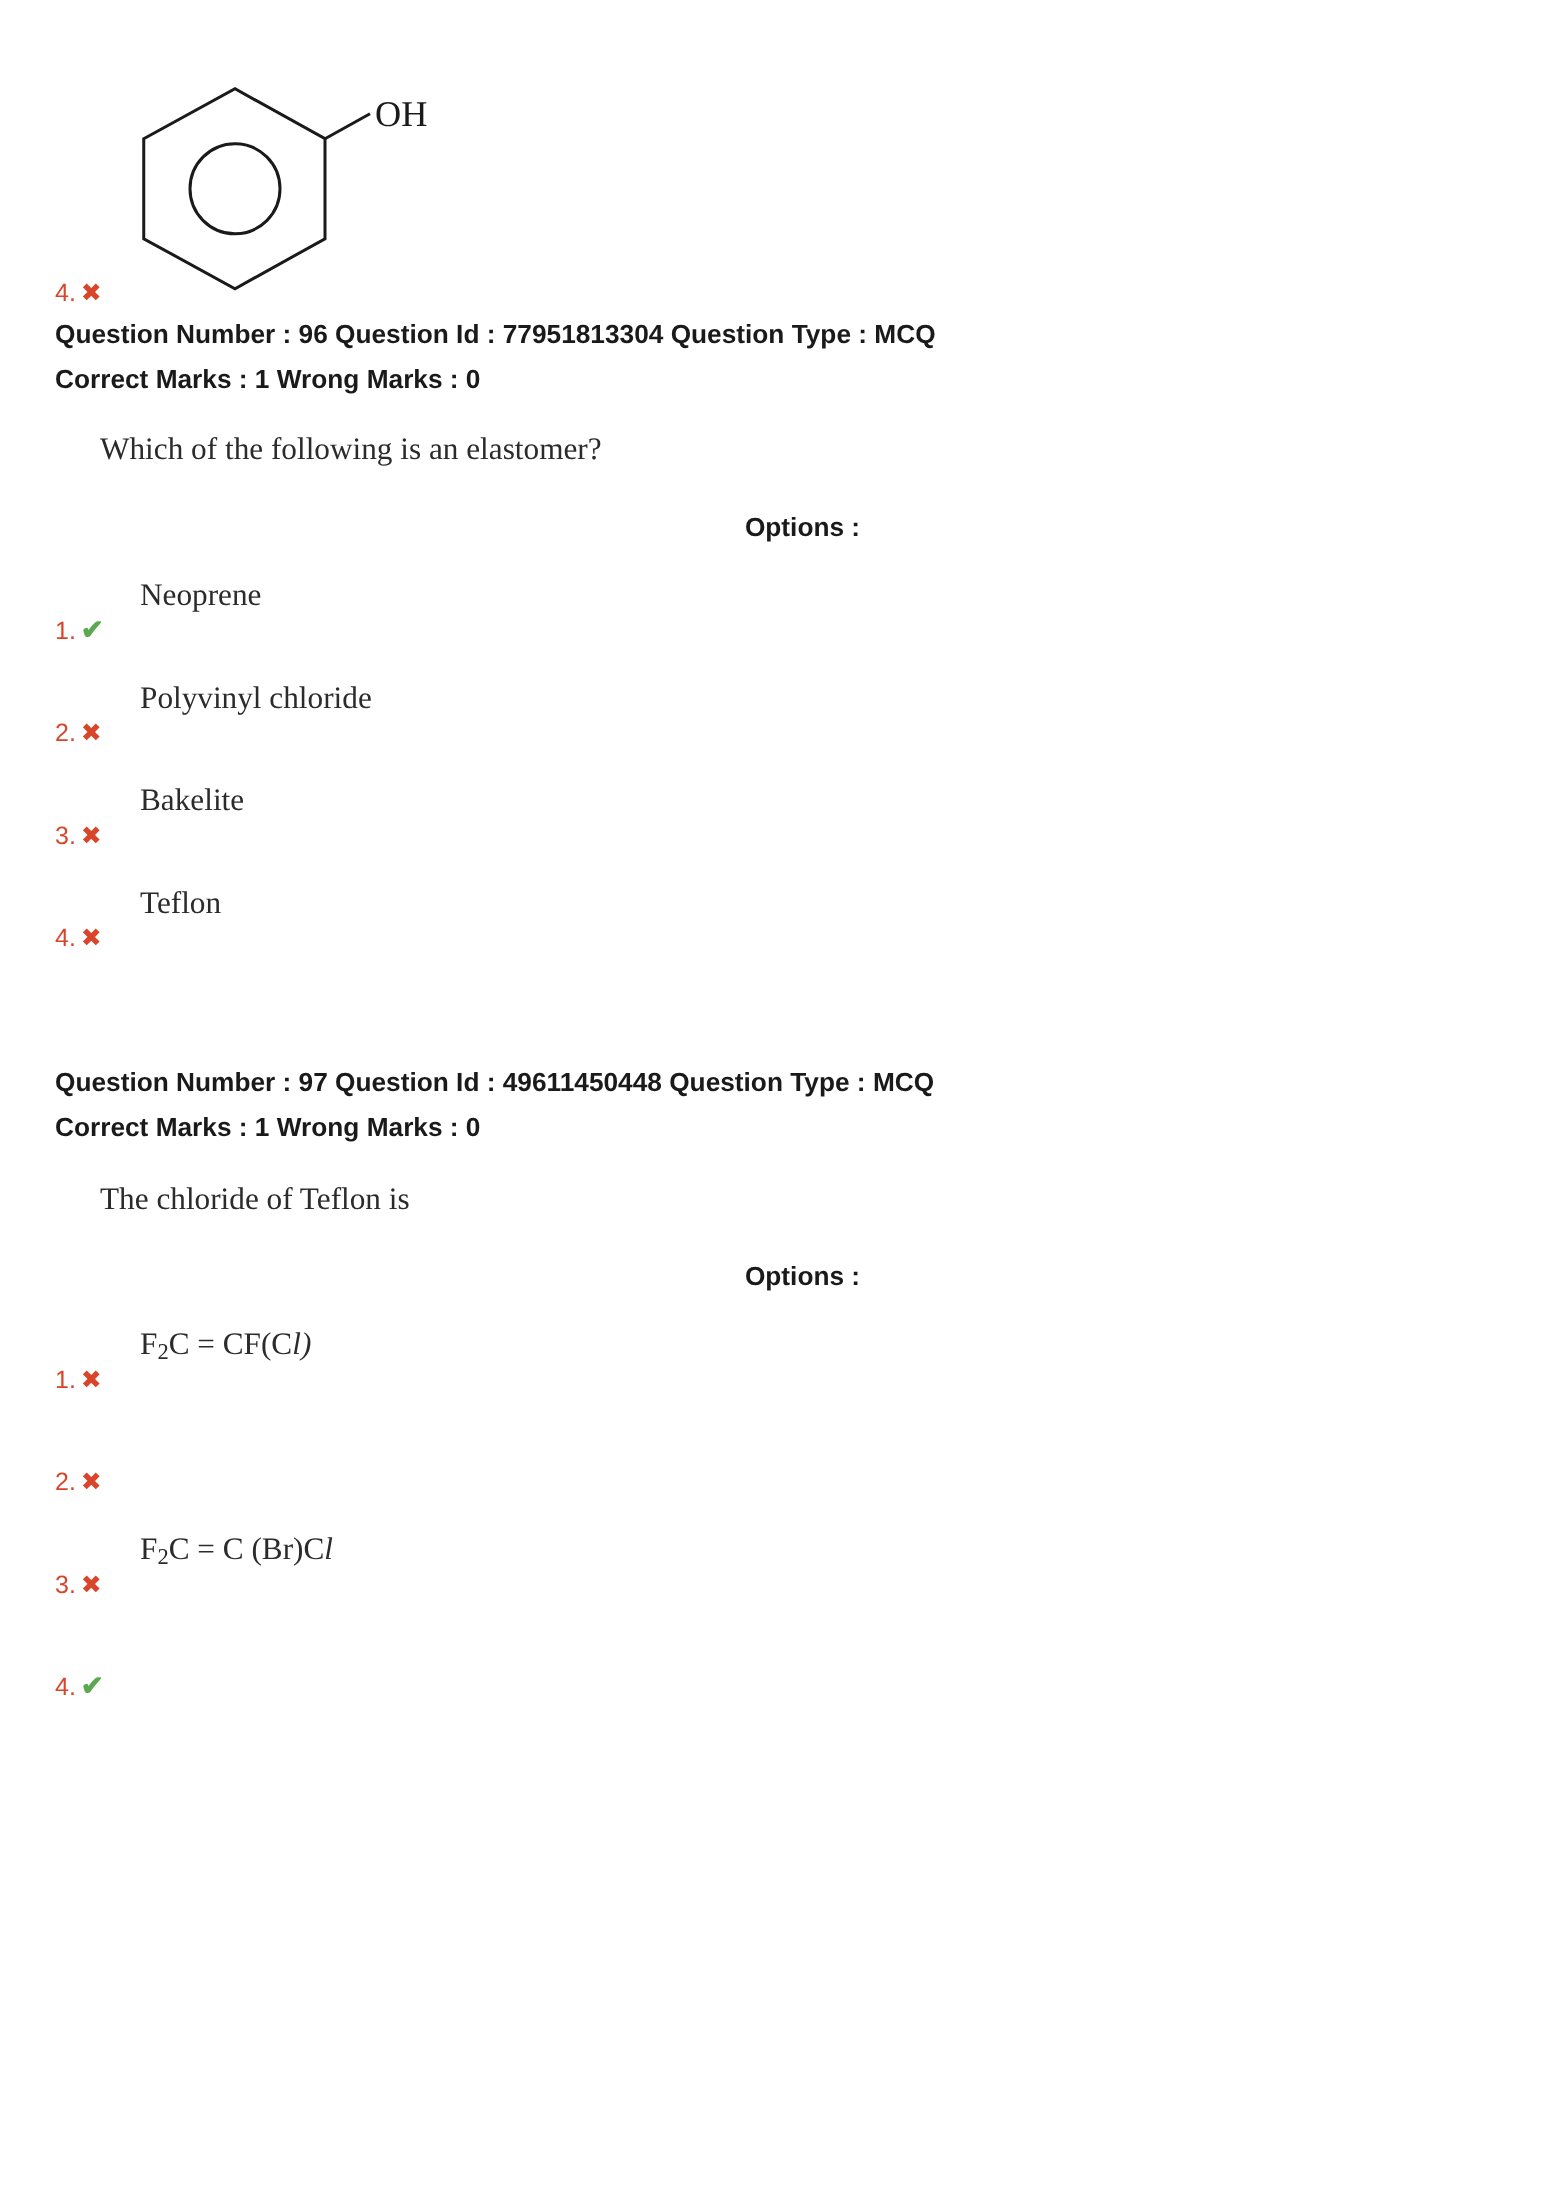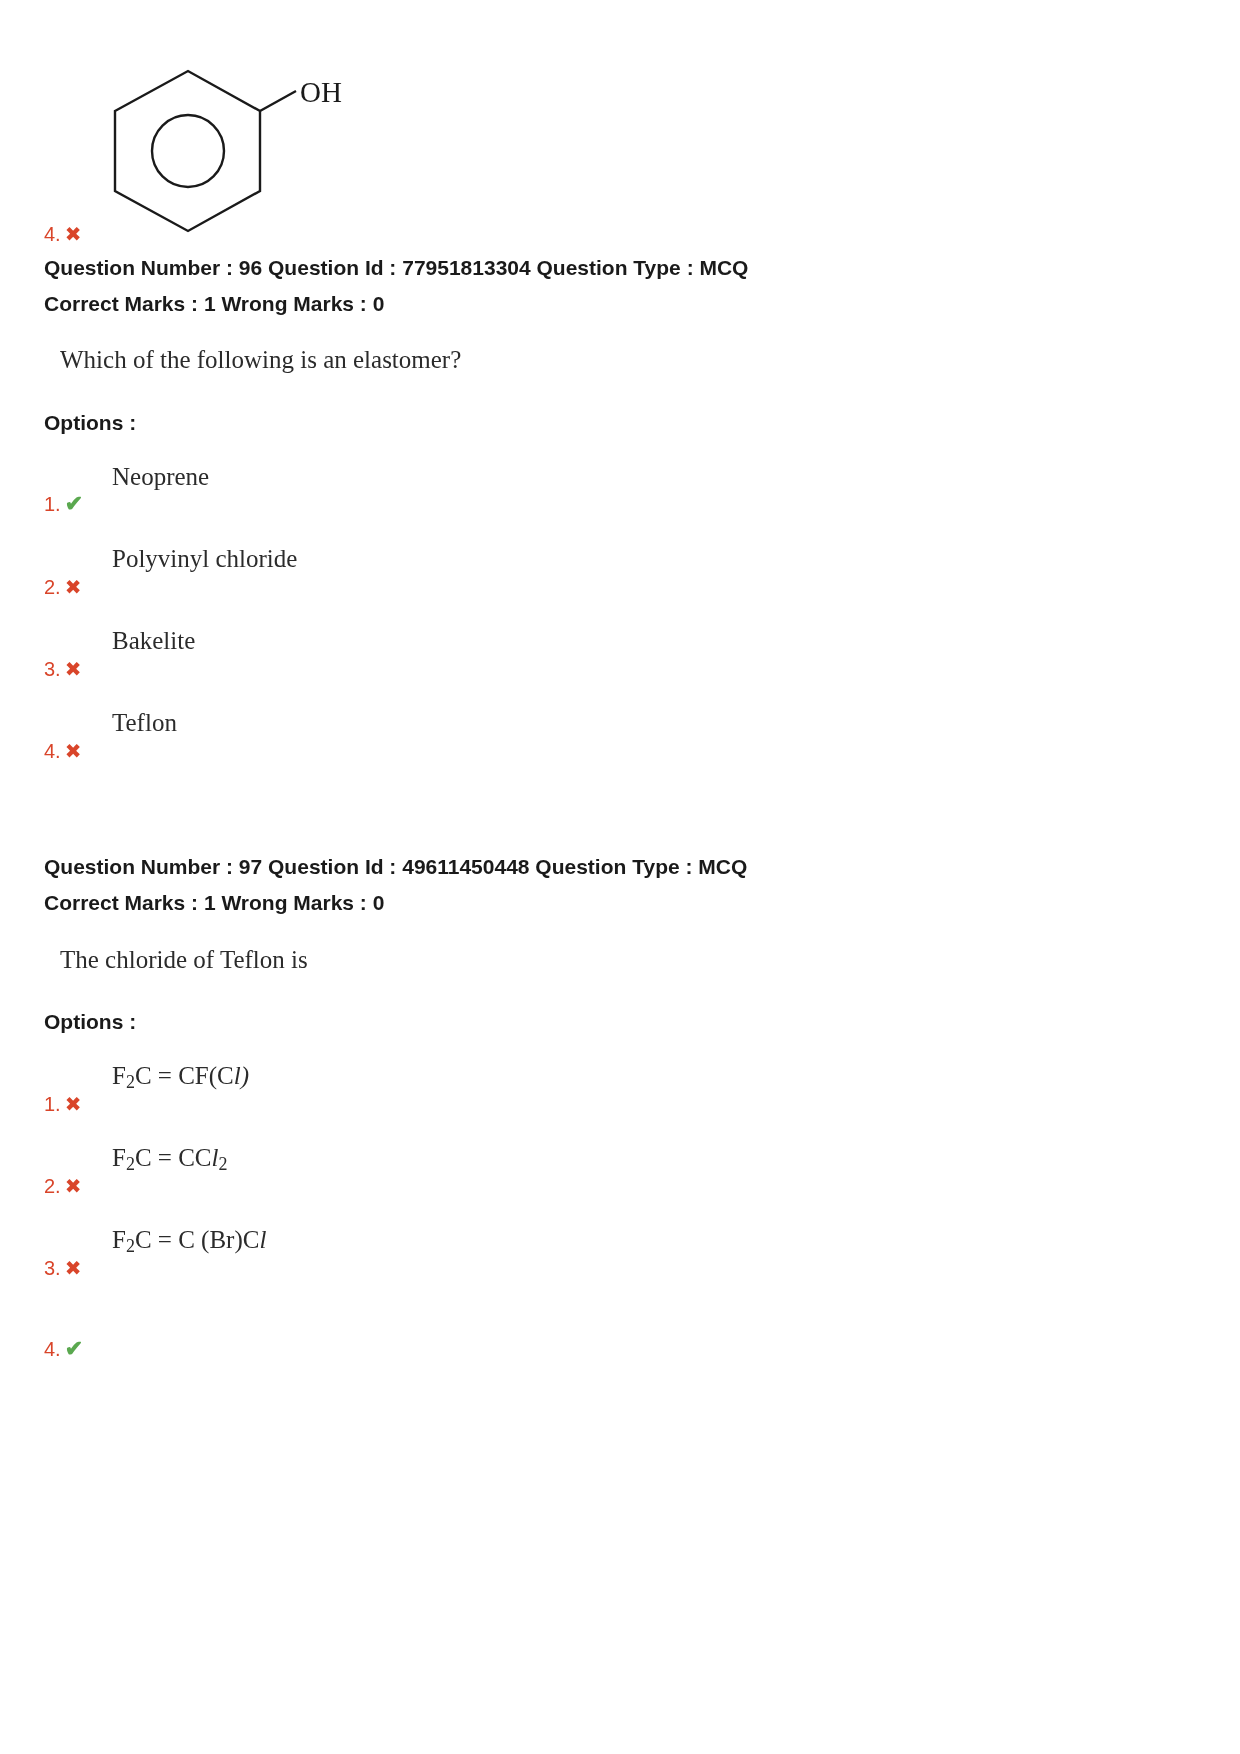--- a/index.html
+++ b/index.html
@@ -30,30 +30,31 @@
     line-height: 1.7;
     color: #1a1a1a;
     margin: 0 0 0 44px;
   }
   .qhead .line2 { display: block; }
 
   .qtext {
     font-family: "Liberation Serif", serif;
     font-size: 25px;
     color: #2b2b2b;
-    margin: 22px 0 0 60px;
+    margin: 22px 0 0 80px;
     line-height: 1.35;
   }
 
   .options-label {
     font-family: "Liberation Sans", sans-serif;
     font-weight: bold;
     font-size: 21px;
     color: #1a1a1a;
     margin: 34px 0 0 44px;
+    text-align: center;
   }
 
   .option-row {
     position: relative;
     margin: 26px 0 0 44px;
     min-height: 56px;
   }
   .option-marker {
     position: absolute;
     left: 0;
@@ -197,21 +198,20 @@
       <div class="option-marker">
         <span>1.</span><span class="sym-wrong">✖</span>
       </div>
       <div class="option-body">F<sub>2</sub>C = CF(C<span class="ital">l)</span></div>
     </div>
 
     <div class="option-row">
       <div class="option-marker">
         <span>2.</span><span class="sym-wrong">✖</span>
       </div>
-      <div class="option-body">F<sub>2</sub>C = CC<span class="ital">l</span><sub>2</sub></div>
     </div>
 
     <div class="option-row">
       <div class="option-marker">
         <span>3.</span><span class="sym-wrong">✖</span>
       </div>
       <div class="option-body">F<sub>2</sub>C = C (Br)C<span class="ital">l</span></div>
     </div>
 
     <div class="option-row">

